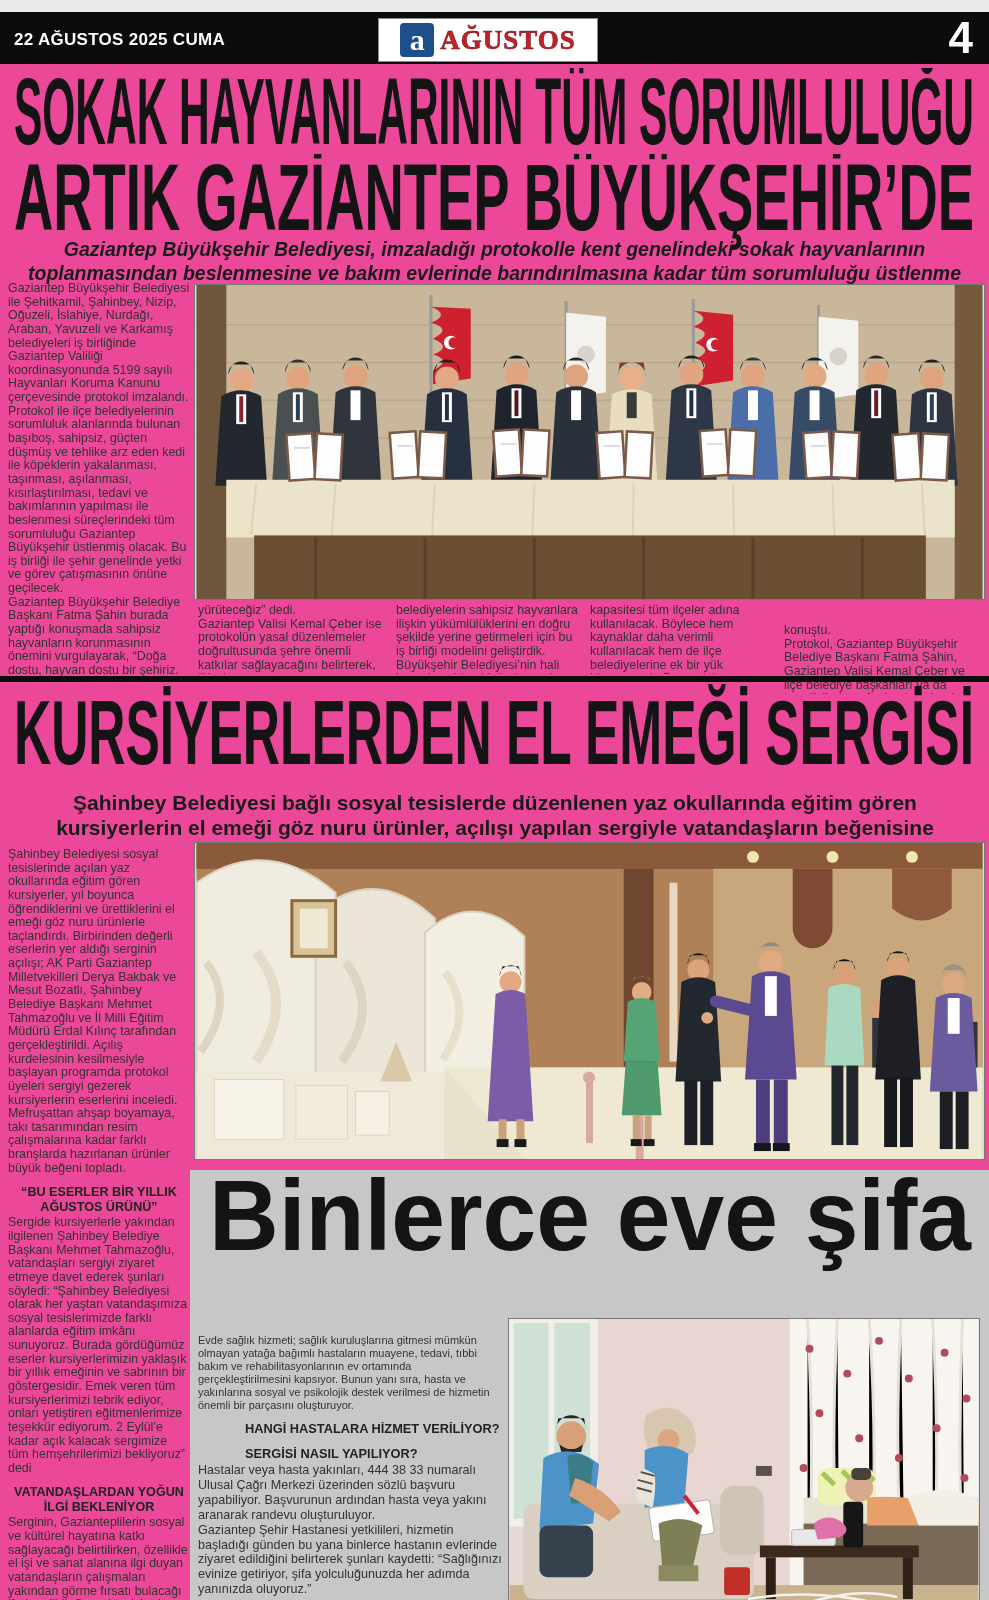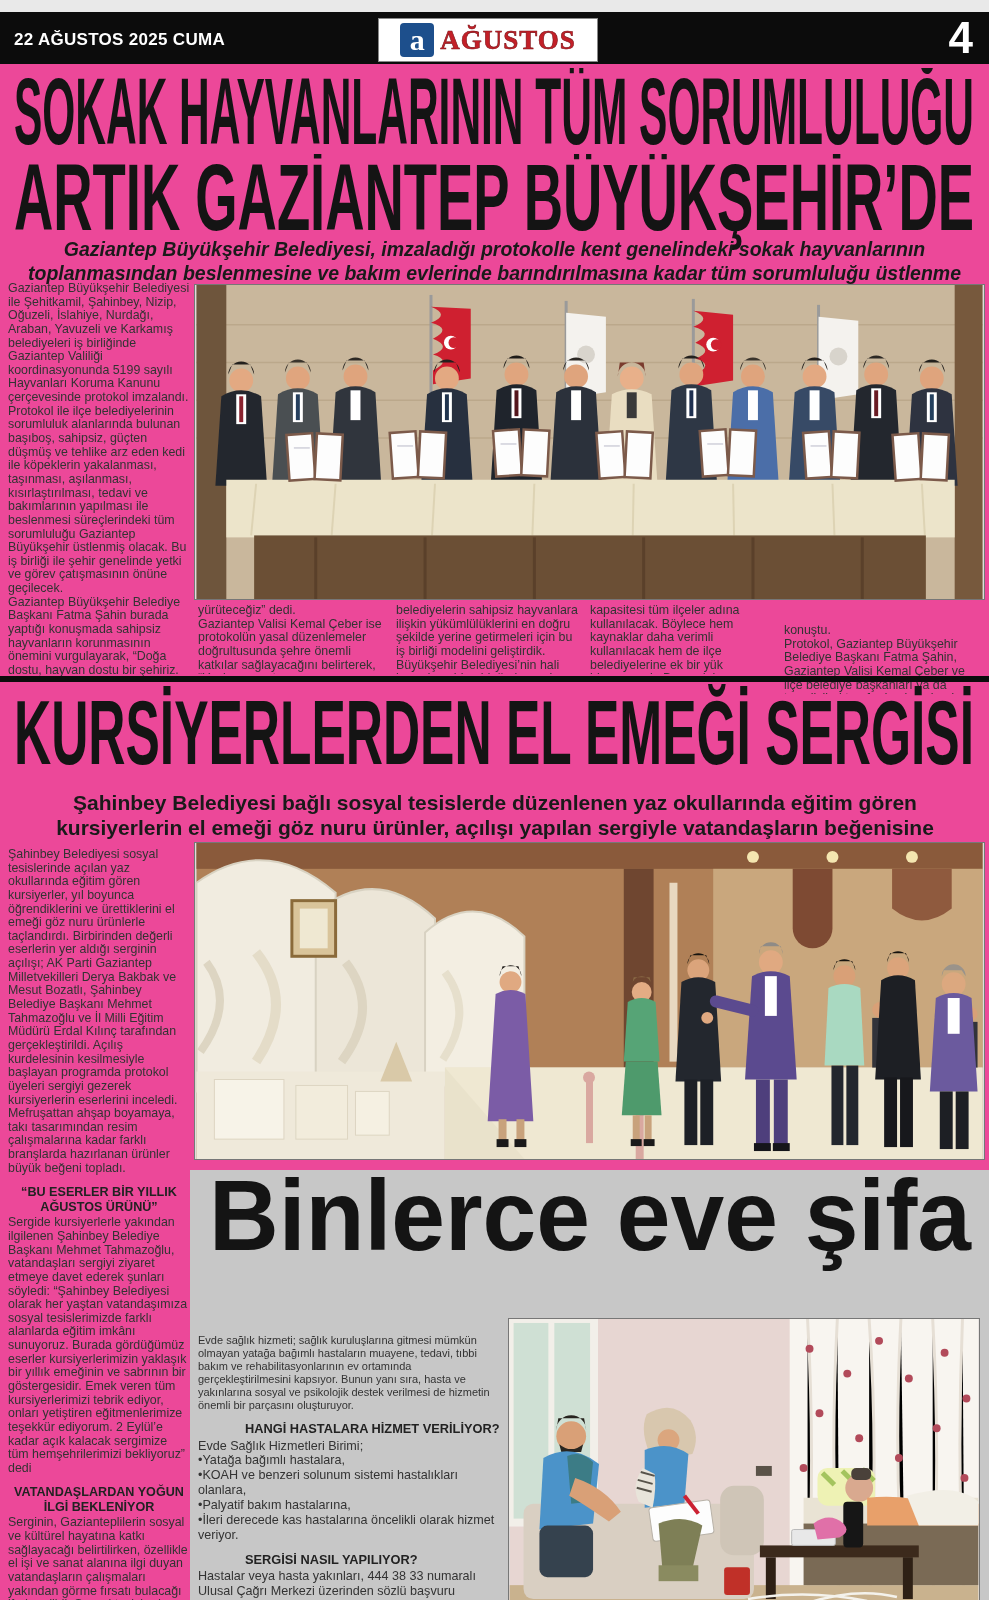--- a/index.html
+++ b/index.html
@@ -360,25 +360,20 @@
     </g>
   </svg>
 
   <div class="abs graypanel" style="left:190px;top:1158px;width:799px;height:442px;">
     <svg class="abs" style="left:10px;top:2px;" width="780" height="100">
       <text x="390" y="78" text-anchor="middle" textLength="762" lengthAdjust="spacingAndGlyphs" font-size="100" font-weight="bold" fill="#141414">Binlerce eve şifa</text>
     </svg>
     <div class="abs" style="left:8px;top:164px;width:306px;height:276px;overflow:hidden;">
       <div class="body-col" style="font-size:11px;line-height:1.18;"> Evde sağlık hizmeti; sağlık kuruluşlarına gitmesi mümkün olmayan yatağa bağımlı hastaların muayene, tedavi, tıbbi bakım ve rehabilitasyonlarının ev ortamında gerçekleştirilmesini kapsıyor. Bunun yanı sıra, hasta ve yakınlarına sosyal ve psikolojik destek verilmesi de hizmetin önemli bir parçasını oluşturuyor.</div>
       <div class="sec-title-left" style="font-size:12.8px;">HANGİ HASTALARA HİZMET VERİLİYOR?</div>
-      <div class="body-col" style="font-size:12.6px;line-height:1.18;">Evde Sağlık Hizmetleri Birimi;
-•Yatağa bağımlı hastalara,
-•KOAH ve benzeri solunum sistemi hastalıkları olanlara,
-•Palyatif bakım hastalarına,
-•İleri derecede kas hastalarına öncelikli olarak hizmet veriyor.</div>
       <div class="sec-title-left" style="font-size:12.8px;">SERGİSİ NASIL YAPILIYOR?</div>
       <div class="body-col" style="font-size:12.6px;line-height:1.18;"> Hastalar veya hasta yakınları, 444 38 33 numaralı Ulusal Çağrı Merkezi üzerinden sözlü başvuru yapabiliyor. Başvurunun ardından hasta veya yakını aranarak randevu oluşturuluyor.
  Gaziantep Şehir Hastanesi yetkilileri, hizmetin başladığı günden bu yana binlerce hastanın evlerinde ziyaret edildiğini belirterek şunları kaydetti: “Sağlığınızı evinize getiriyor, şifa yolculuğunuzda her adımda yanınızda oluyoruz.”</div>
     </div>
 
     <svg class="abs photoframe" style="left:318px;top:148px;" width="472" height="288" viewBox="0 0 472 288">
       <rect width="472" height="288" fill="#e7d6d2"></rect>
       <rect x="0" y="0" width="85" height="205" fill="#cfe0d4"></rect>
       <rect x="0" y="0" width="85" height="205" fill="none" stroke="#f2efe9" stroke-width="8"></rect>
       <line x1="42" y1="0" x2="42" y2="205" stroke="#f2efe9" stroke-width="6"></line>

